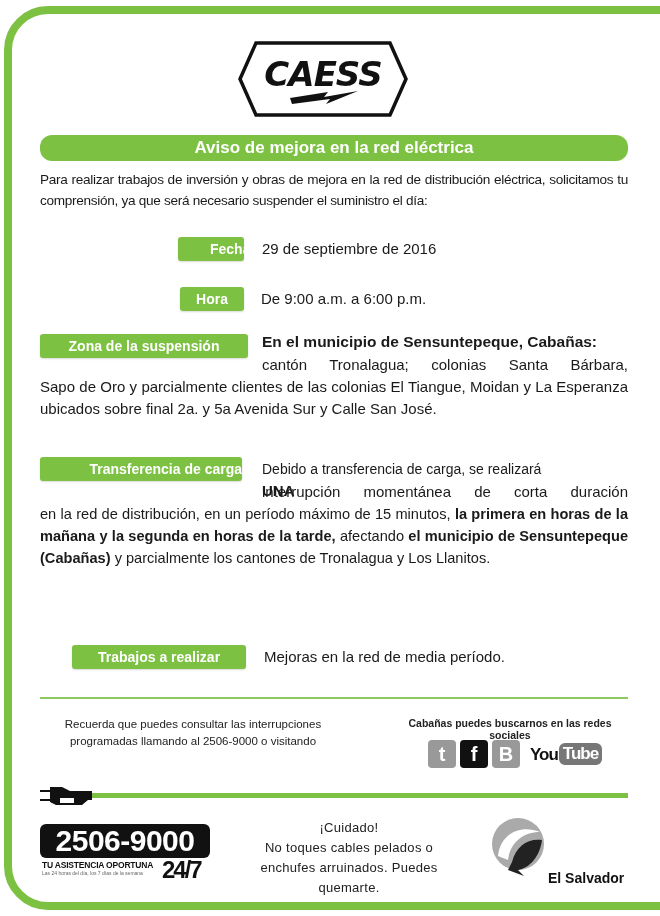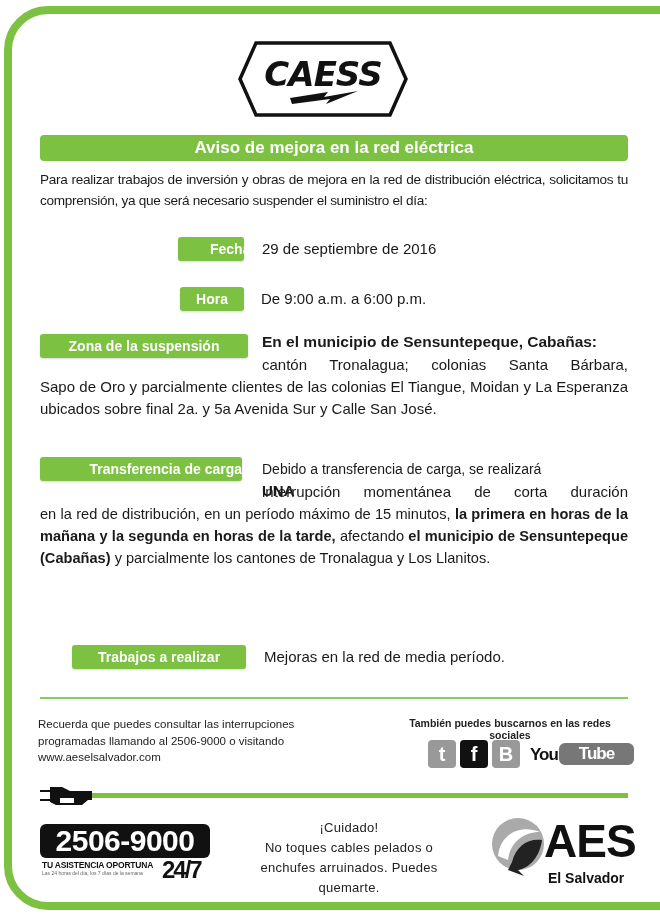--- a/index.html
+++ b/index.html
@@ -8,21 +8,21 @@
 
   .frame {
     position: absolute; left: 4px; top: 6px; width: 700px; height: 904px;
     border: 8px solid #7dc142; border-radius: 44px;
   }
 
   .logo-wrap { position: absolute; left: 238px; top: 40px; width: 170px; height: 78px; }
 
   .title-bar {
     position: absolute; left: 40px; top: 135px; width: 588px; height: 26px;
-    background: #7dc142; border-radius: 4px; color: #fff;
+    background: #7dc142; border-radius: 12px; color: #fff;
     font-weight: bold; font-size: 17px; text-align: center; line-height: 26px;
   }
 
   .intro {
     position: absolute; left: 40px; top: 169px; width: 588px;
     font-size: 13.6px; line-height: 21px; text-align: justify; letter-spacing: -0.3px;
   }
 
   .tag {
     position: absolute; background: #7dc142; color: #fff; font-weight: bold;
@@ -33,30 +33,30 @@
   .value { position: absolute; font-size: 15px; color: #1a1a1a; }
 
   .para {
     position: absolute; font-size: 15px; line-height: 22px; text-align: justify;
   }
 
   .divider { position: absolute; left: 40px; top: 697px; width: 588px; height: 2px; background: #8dc861; }
 
   .recuerda {
     position: absolute; left: 38px; top: 716px; width: 310px;
-    font-size: 11.5px; line-height: 16.5px; color: #222;
+    font-size: 11.5px; line-height: 16.5px; text-align: center; color: #222;
   }
   .redes-label {
     position: absolute; left: 388px; top: 717px; width: 244px;
     font-size: 10.5px; font-weight: bold; text-align: center; color: #222;
   }
   .social { position: absolute; left: 428px; top: 740px; height: 28px; display: flex; gap: 4px; align-items: center; }
   .soc { width: 28px; height: 28px; border-radius: 4px; display: flex; align-items: center; justify-content: center; font-weight: bold; color: #fff; font-size: 20px; }
   .yt { display: flex; align-items: flex-end; margin-left: 6px; font-weight: bold; font-size: 17px; color: #111; letter-spacing: -1px; }
-  .yt .tube { background: #777; color: #fff; border-radius: 6px; padding: 1px 20px; margin-left: 1px; }
+  .yt .tube { background: #777; color: #fff; border-radius: 6px; padding: 1px 4px; margin-left: 1px; }
 
   .cable { position: absolute; left: 40px; top: 786px; width: 588px; height: 20px; }
 
   .phone-box {
     position: absolute; left: 40px; top: 824px; width: 170px; height: 34px;
     background: #111; border-radius: 6px; color: #fff; font-weight: bold;
     font-size: 30px; text-align: center; line-height: 34px; letter-spacing: -0.5px;
   }
   .asist { position: absolute; left: 42px; top: 860px; font-size: 8.5px; font-weight: bold; color: #111; letter-spacing: -0.2px; }
   .asist-sub { position: absolute; left: 42px; top: 870px; font-size: 5px; color: #666; }
@@ -113,24 +113,23 @@
   <span>y parcialmente los cantones de Tronalagua y Los Llanitos.</span>
 </div>
 
 <div class="tag" style="left:72px; top:645px; width:174px; height:24px; line-height:24px;">Trabajos a realizar</div>
 <div class="value" style="left:264px; top:648px;">Mejoras en la red de media período.</div>
 
 <div class="divider"></div>
 
 <div class="recuerda">
   <div>Recuerda que puedes consultar las interrupciones programadas llamando al 2506-9000 o visitando</div>
-  <div>www.aeselsalvador.com</div>
 </div>
 
-<div class="redes-label">También puedes buscarnos en las redes sociales</div>
+<div class="redes-label">Cabañas puedes buscarnos en las redes sociales</div>
 <div class="social">
   <div class="soc" style="background:#999;">t</div>
   <div class="soc" style="background:#111;">f</div>
   <div class="soc" style="background:#999;">B</div>
   <div class="yt">
     <span>You</span>
     <span class="tube">Tube</span>
   </div>
 </div>
 
@@ -153,15 +152,14 @@
   <div>¡Cuidado!</div>
   <div>No toques cables pelados o enchufes arruinados. Puedes quemarte.</div>
 </div>
 
 <div class="aes">
   <svg width="56" height="60" viewBox="0 0 56 60" style="position:absolute;left:0;top:2px;">
     <circle cx="28" cy="28" r="26" fill="#aaa"></circle>
     <path d="M8,40 C10,18 30,8 50,16 C34,16 20,26 18,44 Z" fill="#fff"></path>
     <path d="M22,46 C26,30 38,22 52,24 C50,40 40,52 28,54 L34,60 L18,54 Z" fill="#222"></path>
   </svg>
-  <div class="aes-text">AES</div>
   <div class="aes-sub">El Salvador</div>
 </div>
 
 </body></html>

